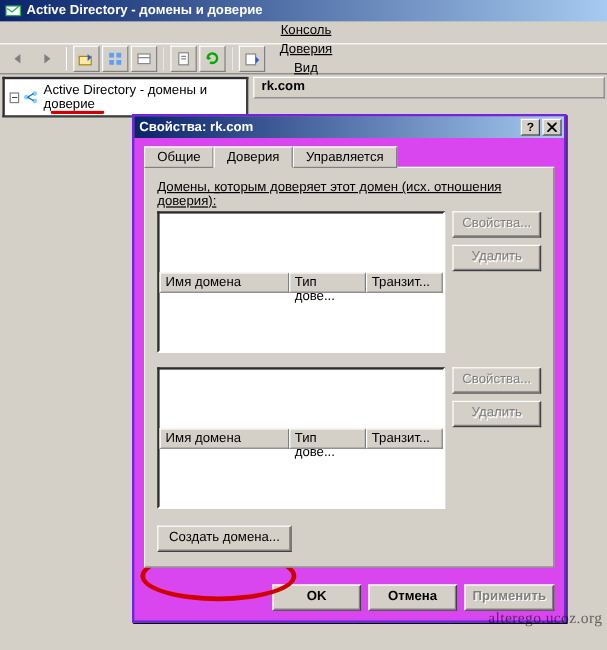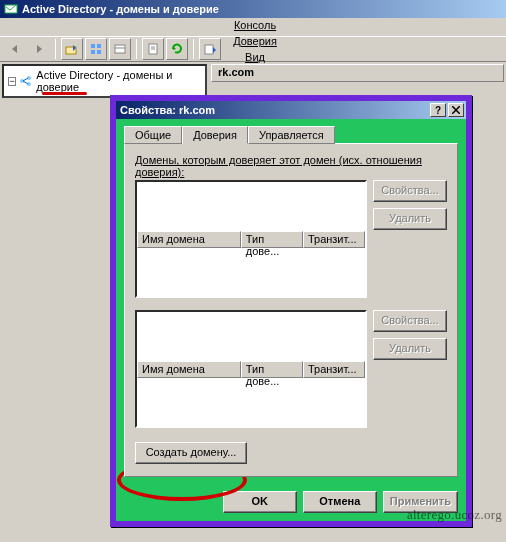--- a/index.html
+++ b/index.html
@@ -79,22 +79,22 @@
   .ann { position:absolute; pointer-events:none; }
   .ann.underline1 { border-bottom:3px solid #d10000; width:45px; left:42px; top:92px; border-radius:2px;}
   .ann.underline2 { border-bottom:3px solid #d10000; width:48px; left:189px; top:148px; }
   .ann.ellipse { border:4px solid #d10000; width:130px; height:42px; border-radius:50%; left:117px; top:459px; }
 
   
   .dialog {
     position:absolute;
     left:110px; top:95px;
     width:362px;
-    background:#22c55e;
-    border:6px solid #6d28d9;
+    background:#d946ef;
+    border:2px solid #6d28d9;
     box-shadow: 1px 1px 0 #000;
   }
   .dlg-title {
     background: linear-gradient(to right, #0a246a, #a6caf0);
     color:#fff; font-weight:bold;
     height:18px; display:flex; align-items:center; padding:0 2px 0 4px;
   }
   .dlg-title .spacer{flex:1;}
   .dlg-title .winbtn {
     width:16px; height:14px; background:#d4d0c8;
@@ -310,21 +310,21 @@
             </div>
           </div>
         </div>
         <div class="btncol">
           <div class="btn95 disabled"><span>Свойства...</span></div>
           <div class="btn95 disabled"><span>Удалить</span></div>
         </div>
       </div>
 
       <div style="height:14px"></div>
-      <div class="btn95" style="min-width:112px; width:112px;"><span>Создать домену...</span></div>
+      <div class="btn95" style="min-width:112px; width:112px;"><span>Создать домена...</span></div>
     </div>
   </div>
   <div class="dlg-footer">
     <div class="btn95"><span>OK</span></div>
     <div class="btn95"><span>Отмена</span></div>
     <div class="btn95 disabled"><span>Применить</span></div>
   </div>
 </div>
 
 <div class="ann underline1"></div>

